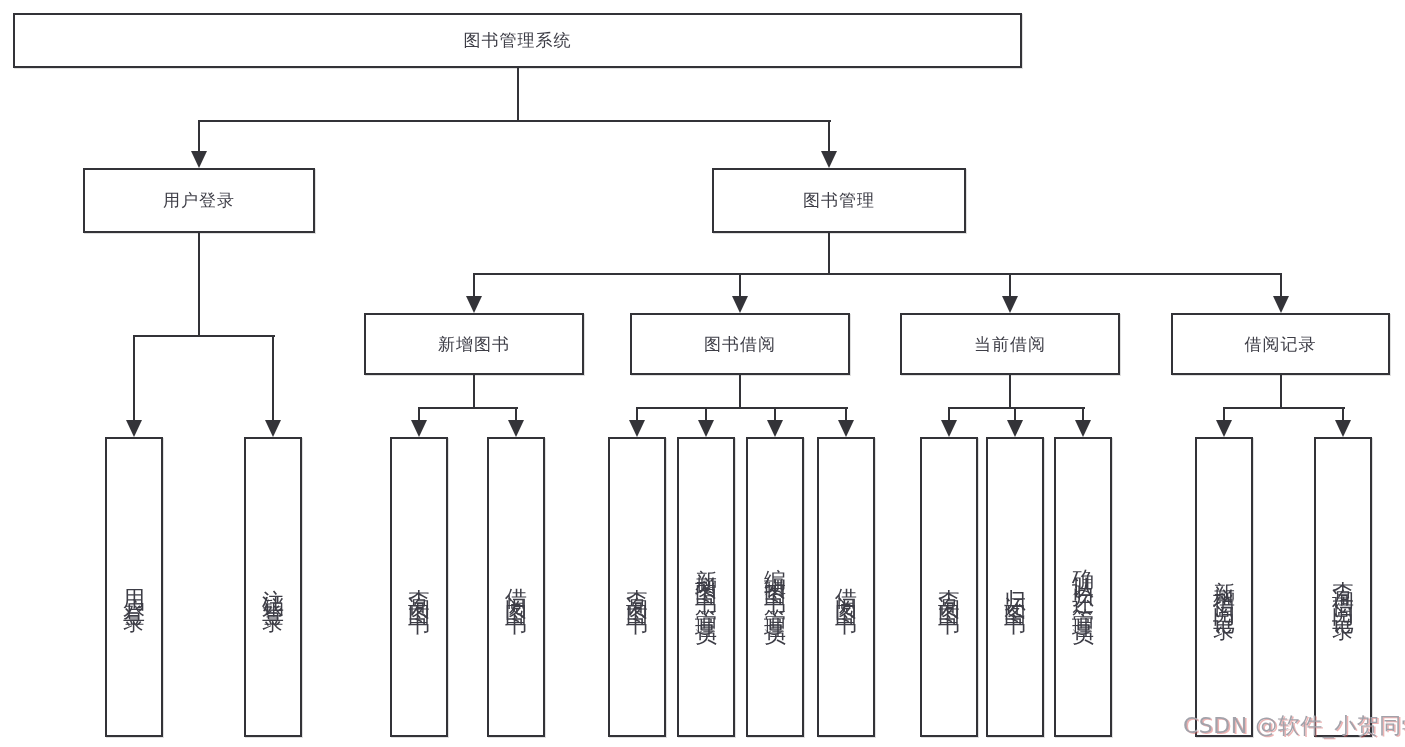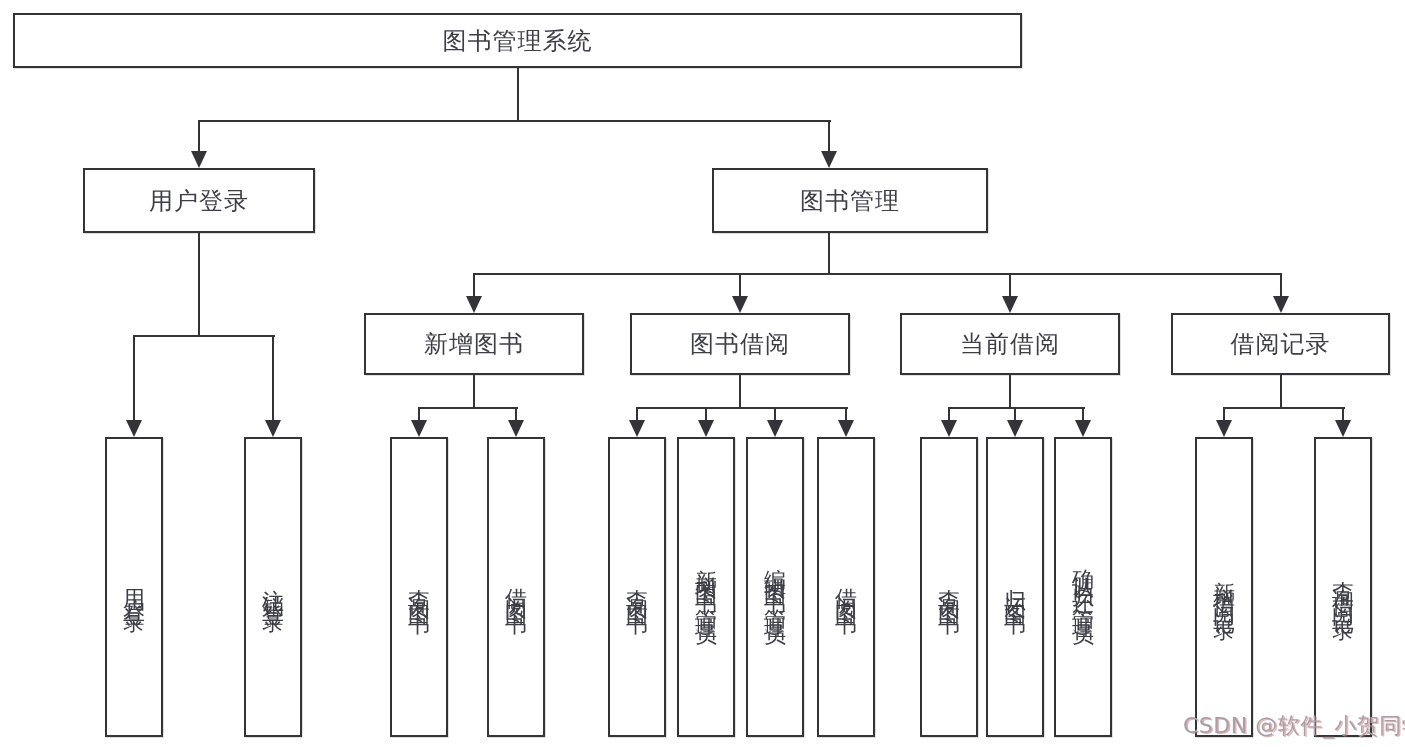--- a/index.html
+++ b/index.html
@@ -12,21 +12,21 @@
     font-family: "DejaVu Sans", "Liberation Sans", sans-serif;
   }
   .node {
     position: absolute;
     box-sizing: border-box;
     border: 2px solid #333338;
     background: #ffffff;
     display: flex;
     align-items: center;
     justify-content: center;
-    font-size: 24px;
+    font-size: 17px;
     color: #3d3d46;
     letter-spacing: 1px;
     box-shadow: 1px 1px 0 rgba(0,0,0,0.12);
   }
   .leaf {
     position: absolute;
     box-sizing: border-box;
     width: 58px;
     height: 300px;
     top: 437px;
@@ -81,21 +81,21 @@
   <div class="line" style="left:517px; top:68px; width:2px; height:54px;"></div>
   <div class="line" style="left:198px; top:120px; width:633px; height:2px;"></div>
   <div class="line" style="left:198px; top:120px; width:2px;  height:34px;"></div>
   <div class="head" style="left:191px; top:151px;"></div>
   <div class="line" style="left:828px; top:120px; width:2px;  height:34px;"></div>
   <div class="head" style="left:821px; top:151px;"></div>
 
   <div class="node" style="left:83px; top:168px; width:232px; height:65px;">
     <span>用户登录</span>
   </div>
-  <div class="node" style="left:712px; top:168px; width:276px; height:65px;">
+  <div class="node" style="left:712px; top:168px; width:254px; height:65px;">
     <span>图书管理</span>
   </div>
 
   <div class="line" style="left:198px; top:233px; width:2px; height:104px;"></div>
   <div class="line" style="left:133px; top:335px; width:142px; height:2px;"></div>
   <div class="line" style="left:133px; top:335px; width:2px; height:88px;"></div>
   <div class="head" style="left:126px; top:420px;"></div>
   <div class="line" style="left:272px; top:335px; width:2px; height:88px;"></div>
   <div class="head" style="left:265px; top:420px;"></div>
 

